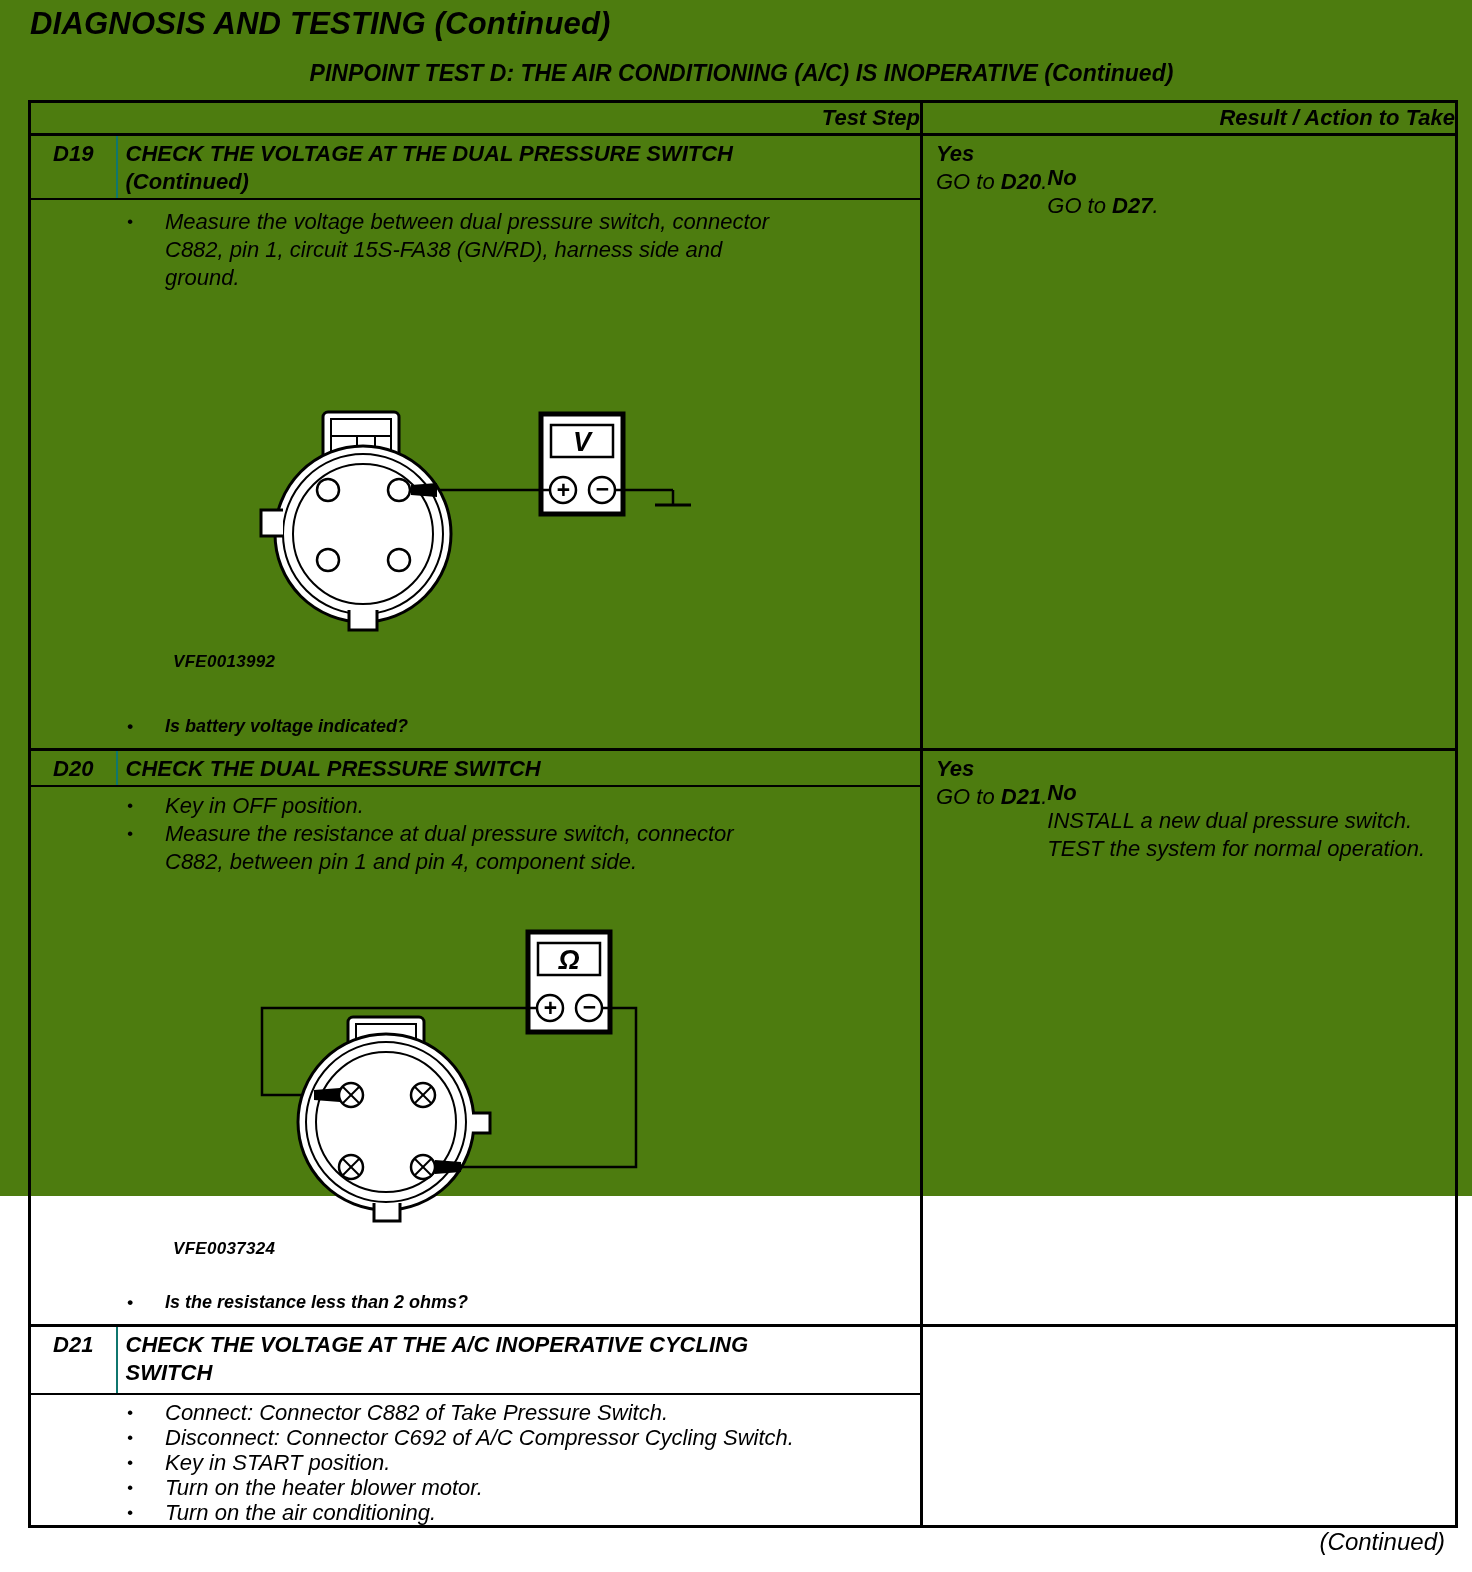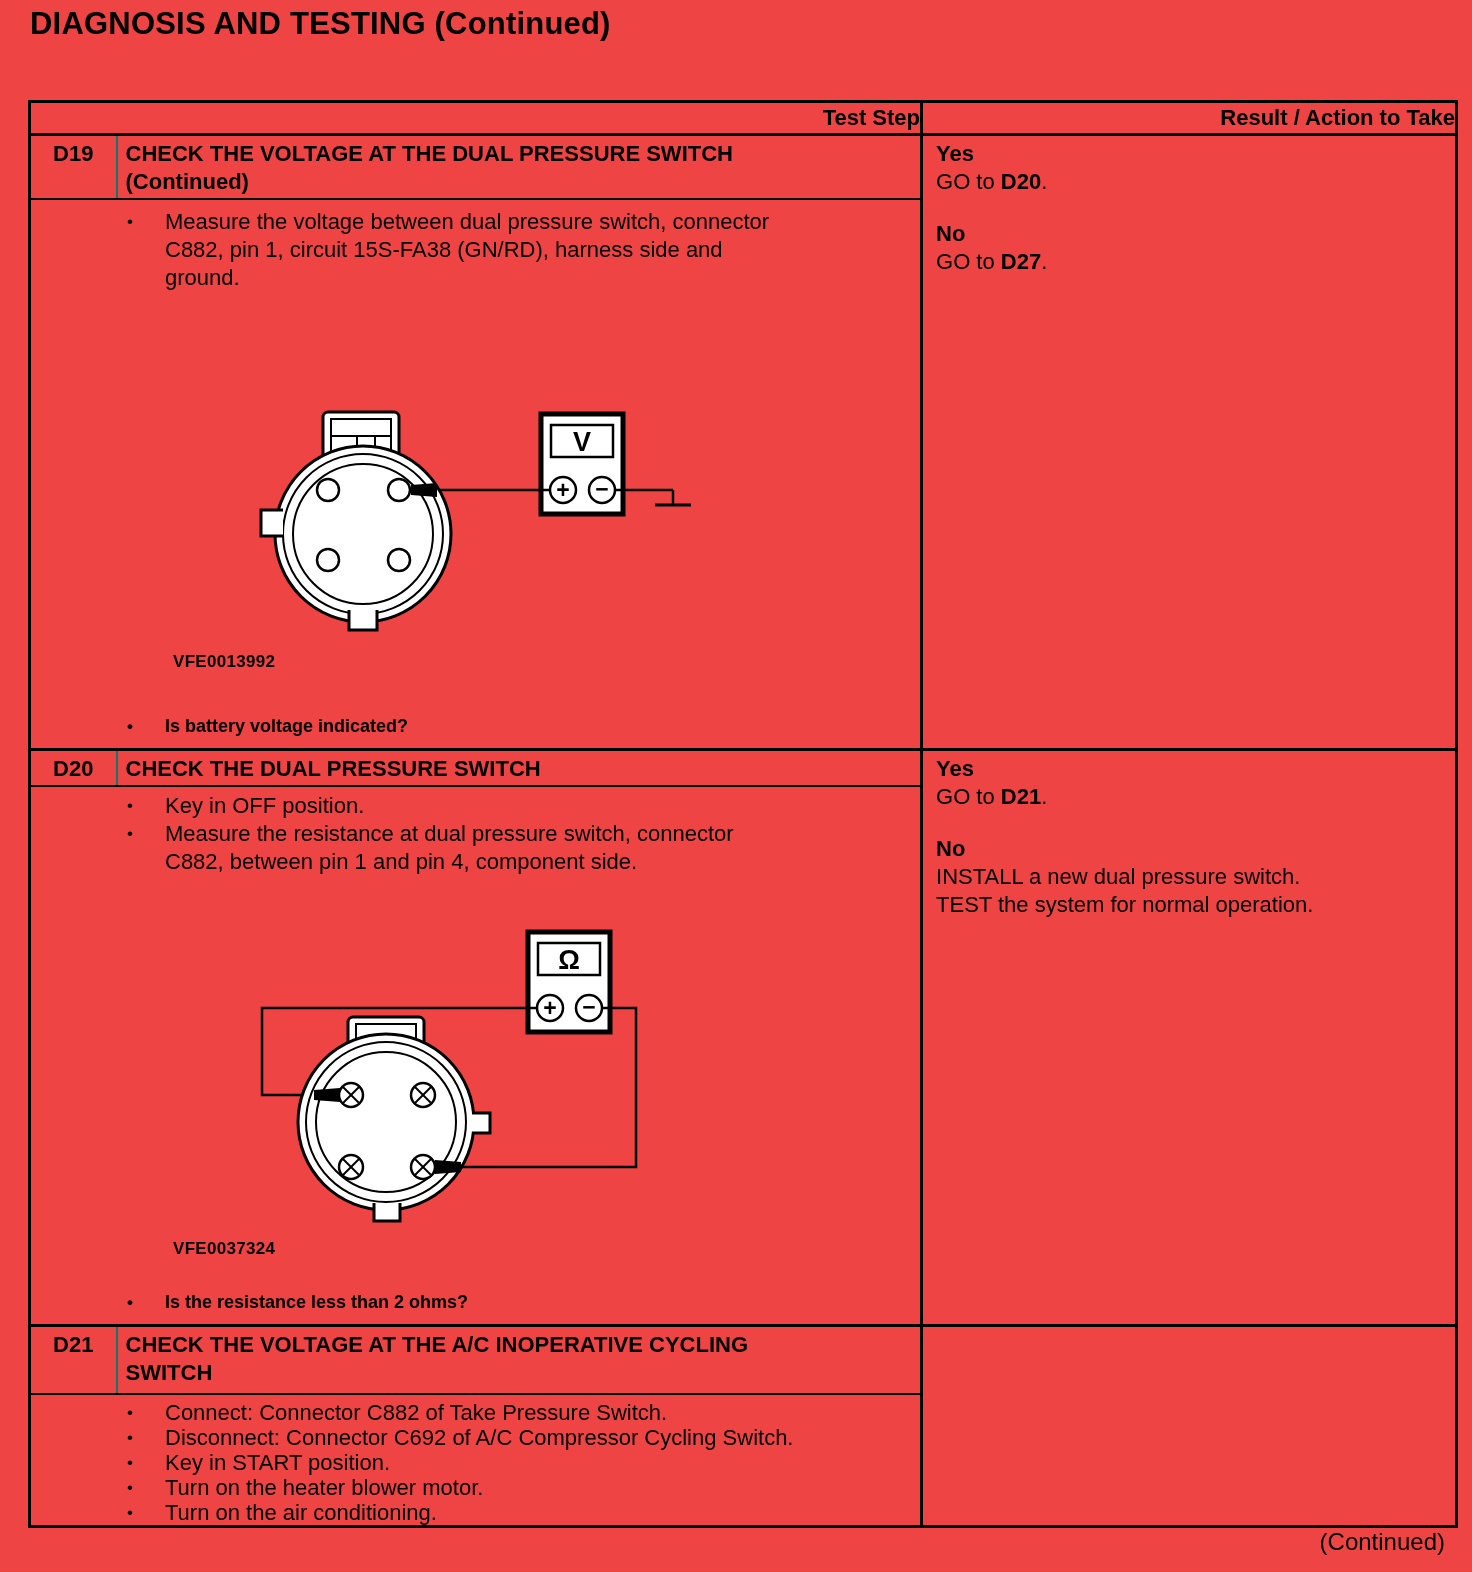--- a/index.html
+++ b/index.html
@@ -2,21 +2,21 @@
 <html><head>
 <meta charset="utf-8">
 <style>
   * { margin:0; padding:0; box-sizing:border-box; }
   html,body { background:#fff; }
   body {
     width:1472px; height:1572px;
     font-family:"Liberation Sans", sans-serif;
     color:#000; position:relative; overflow:hidden;
   }
-  .page { position:absolute; left:0; top:0; width:1472px; height:1572px; background:#ef4444; }
+  .page { position:absolute; left:0; top:0; width:1472px; height:1196px; background:#4d7c0f;font-style:italic; }
 
   .h1 {
     position:absolute; left:30px; top:6px;
     font-size:31px; font-weight:bold; letter-spacing:0.2px;
   }
   .subtitle {
     position:absolute; left:28px; top:60px; width:1427px;
     text-align:center; font-size:23px; font-weight:bold;
   }
 
@@ -43,21 +43,21 @@
     font-size:22px; font-weight:bold; line-height:28px;
     padding:4px 10px 2px 8px; white-space:pre-line;
   }
   td.content-cell {
     border-bottom:3px solid #000; position:relative; overflow:hidden;
   }
   td.result-cell {
     border-left:3px solid #000; border-bottom:3px solid #000;
     font-size:22px; line-height:28px; padding:4px 12px 5px 13px;
   }
-  .result-flex { display:flex; flex-direction:column; justify-content:flex-start; height:100%; }
+  .result-flex { display:flex; justify-content:flex-start; height:100%; }
   .result-label { font-weight:bold; }
   .result-group + .result-group { margin-top:24px; }
   .bold-target { font-weight:bold; }
   .result-action, .result-lines { white-space:pre-line; }
 
   .cc-d19 { height:550px; }
   .cc-d20 { height:540px; }
   .cc-d21 { height:133px; }
   .tr-title-d19 { height:63px; }
   .tr-title-d20 { height:36px; }
@@ -94,20 +94,21 @@
     position:absolute; left:28px; top:1528px; width:1427px;
     text-align:right; font-size:24px; padding-right:10px;
   }
 </style>
 </head>
 <body>
 
 <div class="page">
 
   <div class="h1">DIAGNOSIS AND TESTING (Continued)</div>
+  <div class="subtitle">PINPOINT TEST  D: THE AIR CONDITIONING (A/C) IS INOPERATIVE (Continued)</div>
 
   <table class="pinpoint">
     <colgroup>
         <col class="c-id">
         <col class="c-step">
         <col class="c-result">
       </colgroup>
     <thead>
       <tr>
         <th colspan="2">Test Step</th>

